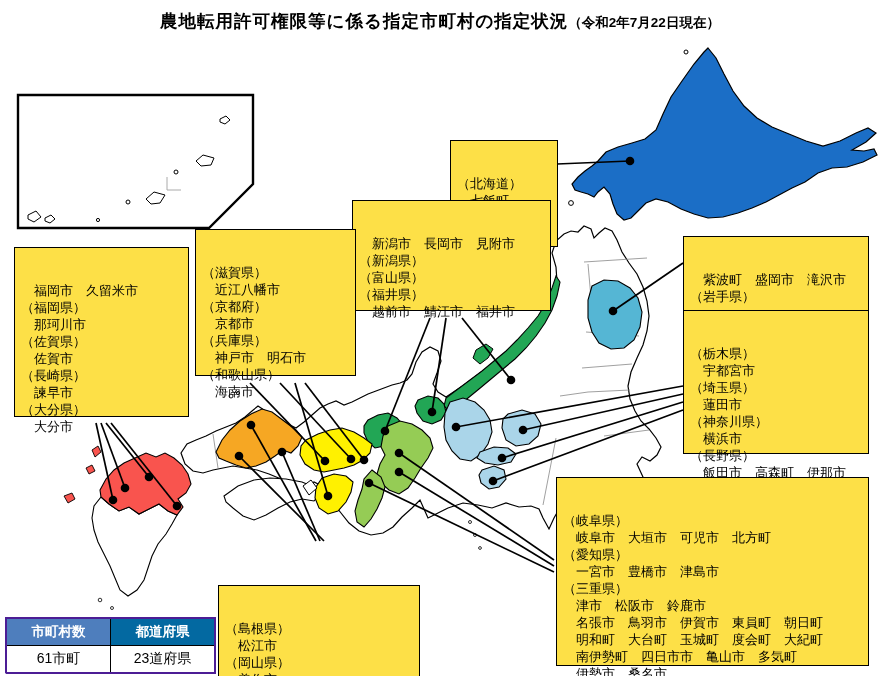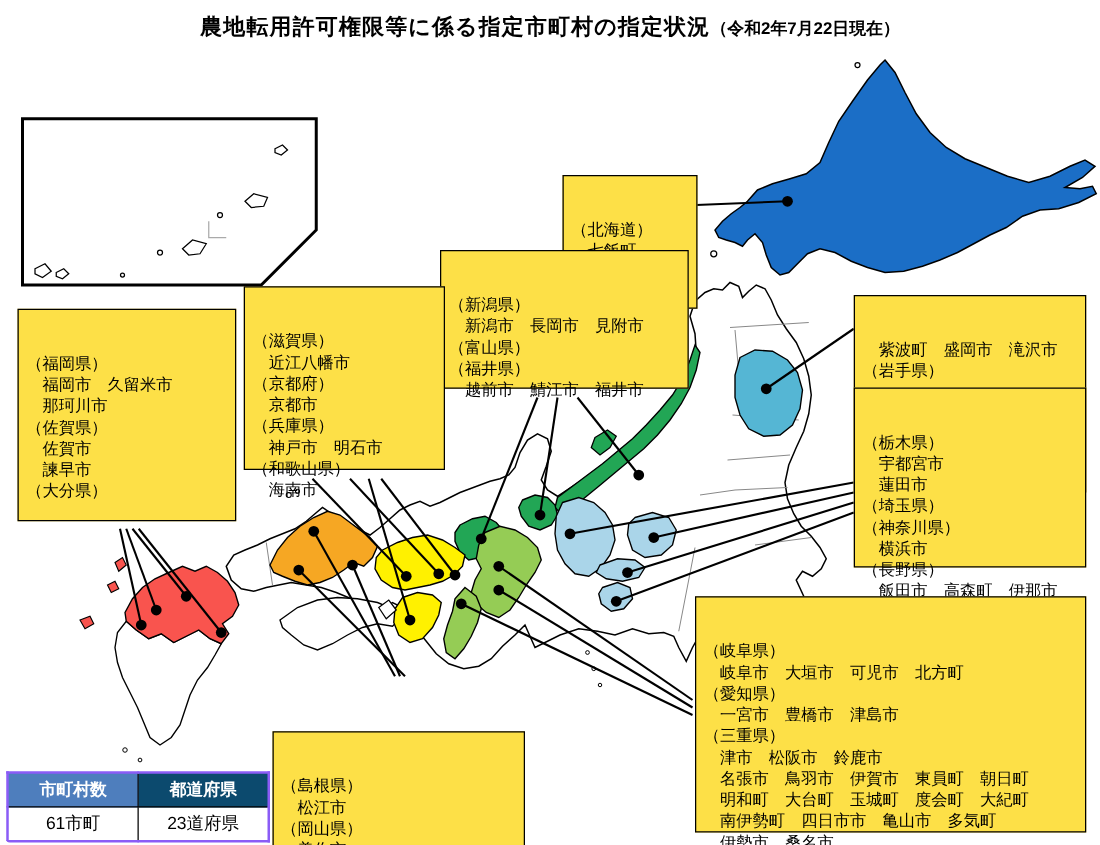--- a/index.html
+++ b/index.html
@@ -13,21 +13,21 @@
              padding:0 6px 3px 6px;font-size:13px;line-height:17px;color:#000;
              white-space:pre;z-index:5;}
   .box-line{white-space:pre;}
   .hanamaki{color:#ff0000;text-decoration:underline;}
   table.summary{position:absolute;left:5px;top:617px;width:211px;z-index:6;
                 border-collapse:collapse;background:#fff;font-size:13.5px;}
   table.summary th{color:#fff;font-weight:bold;padding:4px 2px;text-align:center;
                    border:1.6px solid #000;}
   table.summary td{color:#000;padding:4px 2px;text-align:center;border:1.6px solid #000;
                    font-size:14px;}
-  table.summary{border:2px solid #8b5cf6;}
+  table.summary{border:2px solid #4c1d95;}
 </style>
 </head>
 <body>
 
 <div class="stage">
 
   <div class="page-title">
     <span>農地転用許可権限等に係る指定市町村の指定状況</span><span class="date-note">（令和2年7月22日現在）</span>
   </div>
 
@@ -160,48 +160,48 @@
   <div class="label-box" style="left:450px;top:140px;width:94px;">
     <div><div class="box-line">（北海道）</div><div class="box-line">　七飯町</div></div>
   </div>
 
   <div class="label-box" style="left:683px;top:236px;width:172px;">
     <div><div class="box-line">　紫波町　盛岡市　滝沢市</div><div class="box-line">（岩手県）</div></div>
     <div class="box-line"><span>　</span><span class="hanamaki">花巻市</span></div>
   </div>
 
   <div class="label-box" style="left:683px;top:310px;width:172px;height:139px;">
-    <div><div class="box-line">（栃木県）</div><div class="box-line">　宇都宮市</div><div class="box-line">　蓮田市</div><div class="box-line">（埼玉県）</div><div class="box-line">（神奈川県）</div><div class="box-line">　横浜市</div><div class="box-line">（長野県）</div><div class="box-line">　飯田市　高森町　伊那市</div></div>
+    <div><div class="box-line">（栃木県）</div><div class="box-line">　宇都宮市</div><div class="box-line">（埼玉県）</div><div class="box-line">　蓮田市</div><div class="box-line">（神奈川県）</div><div class="box-line">　横浜市</div><div class="box-line">（長野県）</div><div class="box-line">　飯田市　高森町　伊那市</div></div>
   </div>
 
   <div class="label-box" style="left:352px;top:200px;width:185px;height:106px;">
-    <div><div class="box-line">（新潟県）</div><div class="box-line">　新潟市　長岡市　見附市</div><div class="box-line">（富山県）</div><div class="box-line">（福井県）</div><div class="box-line">　越前市　鯖江市　福井市</div></div>
+    <div><div class="box-line">　新潟市　長岡市　見附市</div><div class="box-line">（新潟県）</div><div class="box-line">（富山県）</div><div class="box-line">（福井県）</div><div class="box-line">　越前市　鯖江市　福井市</div></div>
   </div>
 
   <div class="label-box" style="left:195px;top:229px;width:147px;height:142px;">
     <div><div class="box-line">（滋賀県）</div><div class="box-line">　近江八幡市</div><div class="box-line">（京都府）</div><div class="box-line">　京都市</div><div class="box-line">（兵庫県）</div><div class="box-line">　神戸市　明石市</div><div class="box-line">（和歌山県）</div><div class="box-line">　海南市</div></div>
   </div>
 
   <div class="label-box" style="left:14px;top:247px;width:161px;height:165px;">
-    <div><div class="box-line">（福岡県）</div><div class="box-line">　福岡市　久留米市</div><div class="box-line">　那珂川市</div><div class="box-line">（佐賀県）</div><div class="box-line">　佐賀市</div><div class="box-line">　諫早市</div><div class="box-line">（大分県）</div></div>
+    <div><div class="box-line">　福岡市　久留米市</div><div class="box-line">（福岡県）</div><div class="box-line">　那珂川市</div><div class="box-line">（佐賀県）</div><div class="box-line">　佐賀市</div><div class="box-line">（長崎県）</div><div class="box-line">　諫早市</div><div class="box-line">（大分県）</div><div class="box-line">　大分市</div></div>
   </div>
 
   <div class="label-box" style="left:218px;top:541px;width:188px;height:120px;margin-top:44px;">
     <div><div class="box-line">（島根県）</div><div class="box-line">　松江市</div><div class="box-line">（岡山県）</div><div class="box-line">　美作市</div><div class="box-line">（広島県）</div></div>
   </div>
 
   <div class="label-box" style="left:556px;top:477px;width:299px;height:184px;">
     <div><div class="box-line">（岐阜県）</div><div class="box-line">　岐阜市　大垣市　可児市　北方町</div><div class="box-line">（愛知県）</div><div class="box-line">　一宮市　豊橋市　津島市</div><div class="box-line">（三重県）</div><div class="box-line">　津市　松阪市　鈴鹿市</div><div class="box-line">　名張市　鳥羽市　伊賀市　東員町　朝日町</div><div class="box-line">　明和町　大台町　玉城町　度会町　大紀町</div><div class="box-line">　南伊勢町　四日市市　亀山市　多気町</div><div class="box-line">　伊勢市　桑名市</div></div>
   </div>
 
   <table class="summary">
     <tbody>
         <tr>
       <th style="width: 50%; background: rgb(78, 126, 189);">市町村数</th>
-      <th style="width: 50%; background: #0c4a6e;">都道府県</th>
+      <th style="width: 50%; background: #0369a1;">都道府県</th>
     </tr>
     <tr>
       <td>61市町</td>
       <td>23道府県</td>
     </tr>
   </tbody>
     </table>
 
 </div>
 

